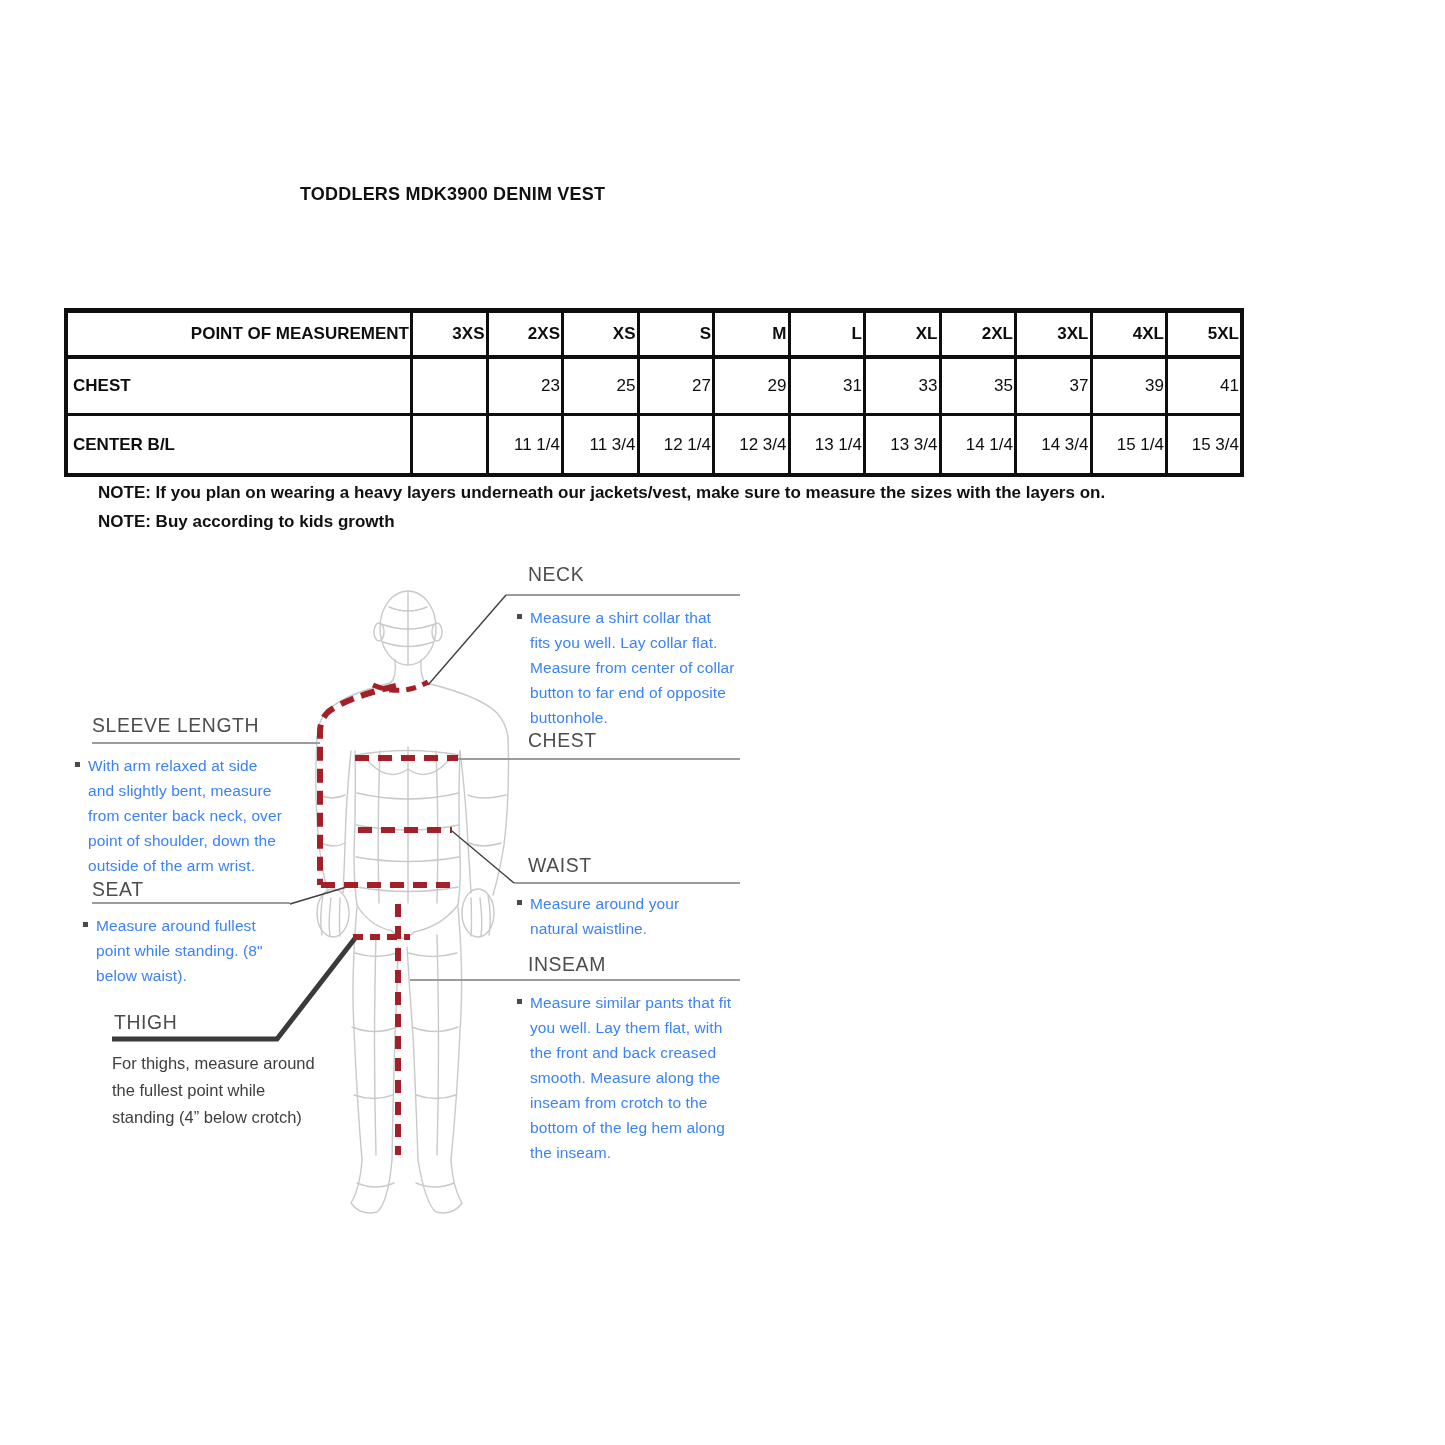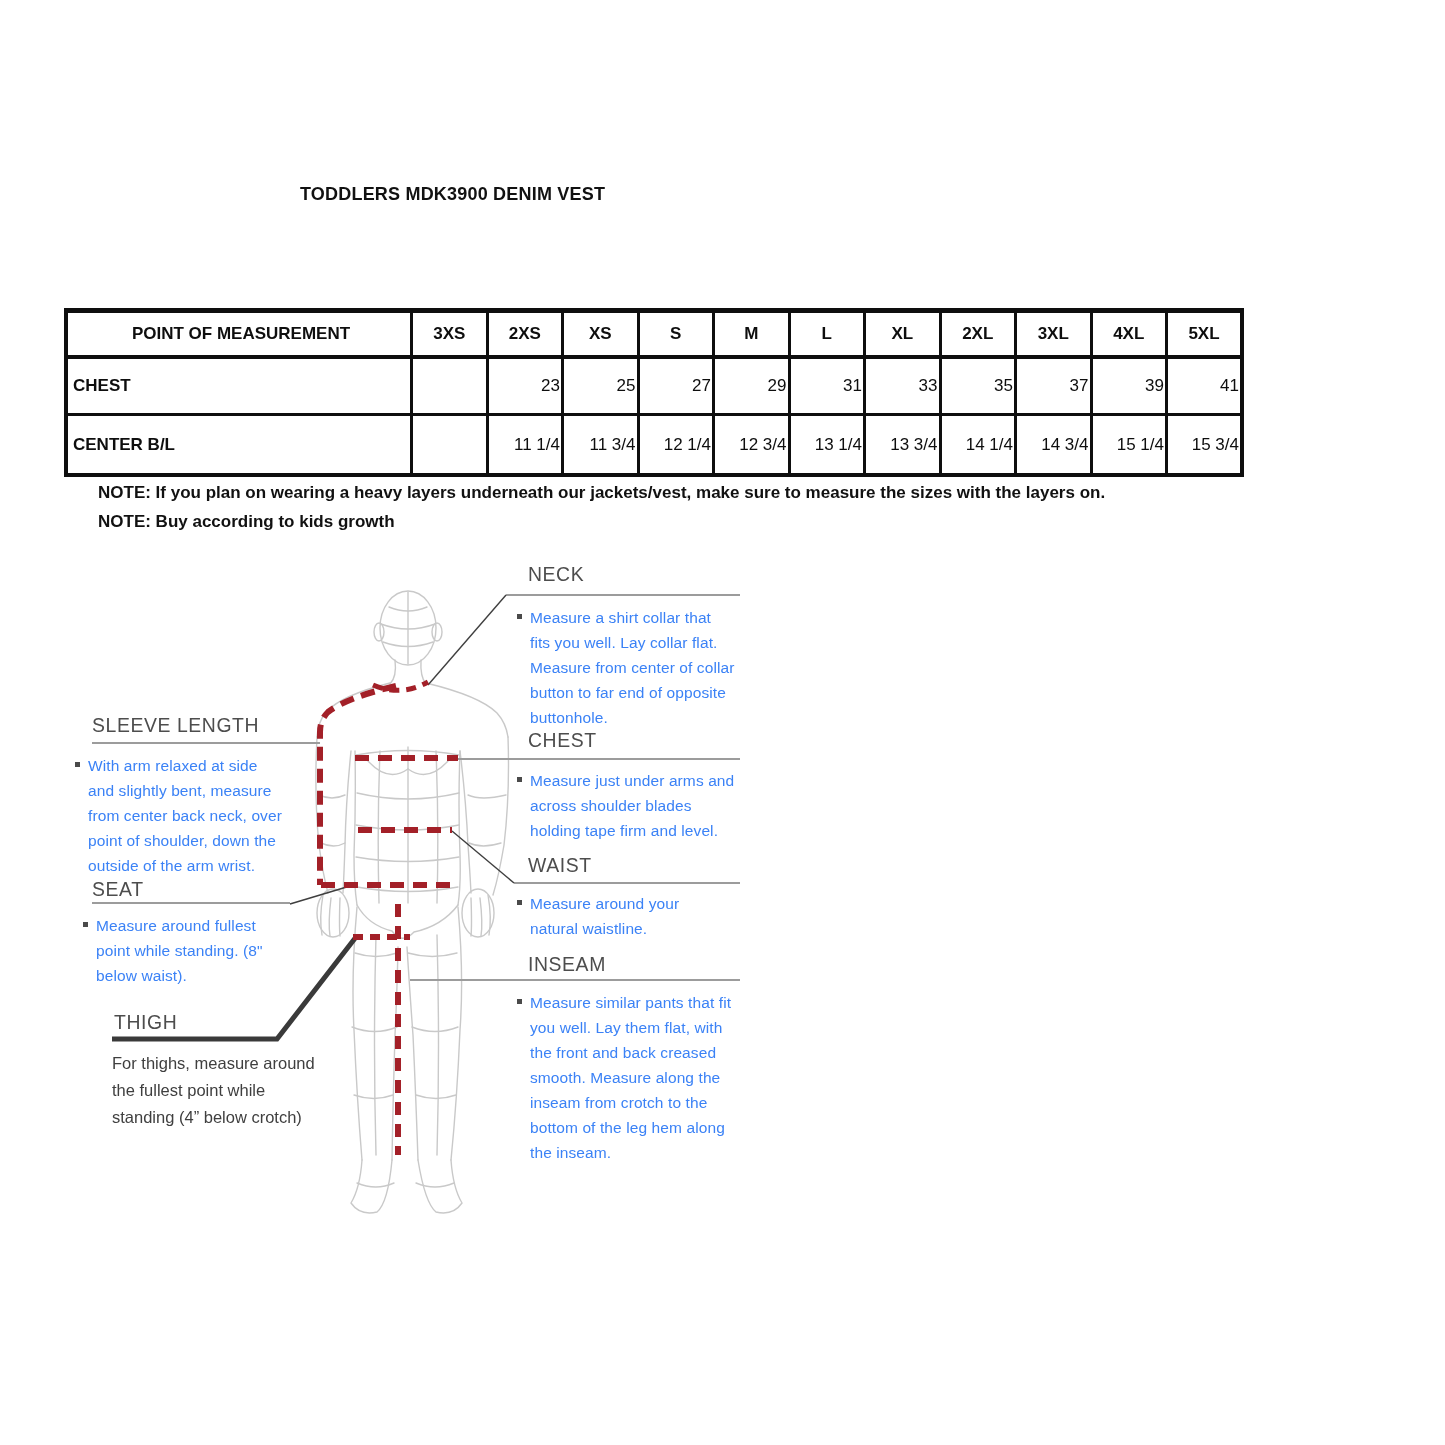--- a/index.html
+++ b/index.html
@@ -16,22 +16,22 @@
   table.size-table{
     position:absolute;left:64px;top:308px;width:1180px;
     border-collapse:collapse;table-layout:fixed;
     border:4px solid #0e0e0e;border-top-width:5px;
     font-size:17px;color:#0e0e0e;
   }
   table.size-table th,table.size-table td{
     border:3px solid #0e0e0e;vertical-align:middle;
     white-space:nowrap;overflow:hidden;
   }
-  table.size-table thead th{height:40px;font-weight:700;text-align:center;border-bottom-width:4px;}
-  table.size-table thead th.poml{width:336px;text-align:center;padding-left:5px;}
+  table.size-table thead th{height:40px;font-weight:700;text-align:right;border-bottom-width:4px;}
+  table.size-table thead th.poml{width:336px;text-align:right;padding-left:5px;}
   table.size-table tbody th.rowlabel{text-align:left;padding-left:5px;font-weight:700;}
   table.size-table tbody tr:nth-child(1) td,
   table.size-table tbody tr:nth-child(1) th{height:52px;}
   table.size-table tbody tr:nth-child(2) td,
   table.size-table tbody tr:nth-child(2) th{height:55px;}
   table.size-table tbody td{font-weight:400;text-align:right;}
   
   .notes{position:absolute;left:70px;top:478px;margin-left:28px;}
   .note{font-size:17px;font-weight:700;line-height:29px;color:#111;}
   
@@ -208,21 +208,20 @@
         <path d="M241,330 H378" stroke-width="6" stroke-dasharray="14 9"></path>
         <path d="M273,382 H330" stroke-width="6" stroke-dasharray="10 7"></path>
         <path d="M318,349 V600" stroke-width="6" stroke-dasharray="13 9"></path>
       </g>
     </svg>
 
     <div class="dlabel" style="left:448px;top:8px">NECK</div>
     <div class="dpara bulleted" style="left:450px;top:50px;width:205px">Measure a shirt collar that fits you well. Lay collar flat. Measure from center of collar button to far end of opposite buttonhole.</div>
 
     <div class="dlabel" style="left:448px;top:174px">CHEST</div>
-    <div class="dpara bulleted" style="left:450px;top:213px;width:210px">Measure just under arms and across shoulder blades holding tape firm and level.</div>
 
     <div class="dlabel" style="left:448px;top:299px">WAIST</div>
     <div class="dpara bulleted" style="left:450px;top:336px;width:170px">Measure around your natural waistline.</div>
 
     <div class="dlabel" style="left:448px;top:398px">INSEAM</div>
     <div class="dpara bulleted" style="left:450px;top:435px;width:208px">Measure similar pants that fit you well. Lay them flat, with the front and back creased smooth. Measure along the inseam from crotch to the bottom of the leg hem along the inseam.</div>
 
     <div class="dlabel" style="left:12px;top:159px">SLEEVE LENGTH</div>
     <div class="dpara bulleted" style="left:8px;top:198px;width:200px">With arm relaxed at side and slightly bent, measure from center back neck, over point of shoulder, down the outside of the arm wrist.</div>
 

